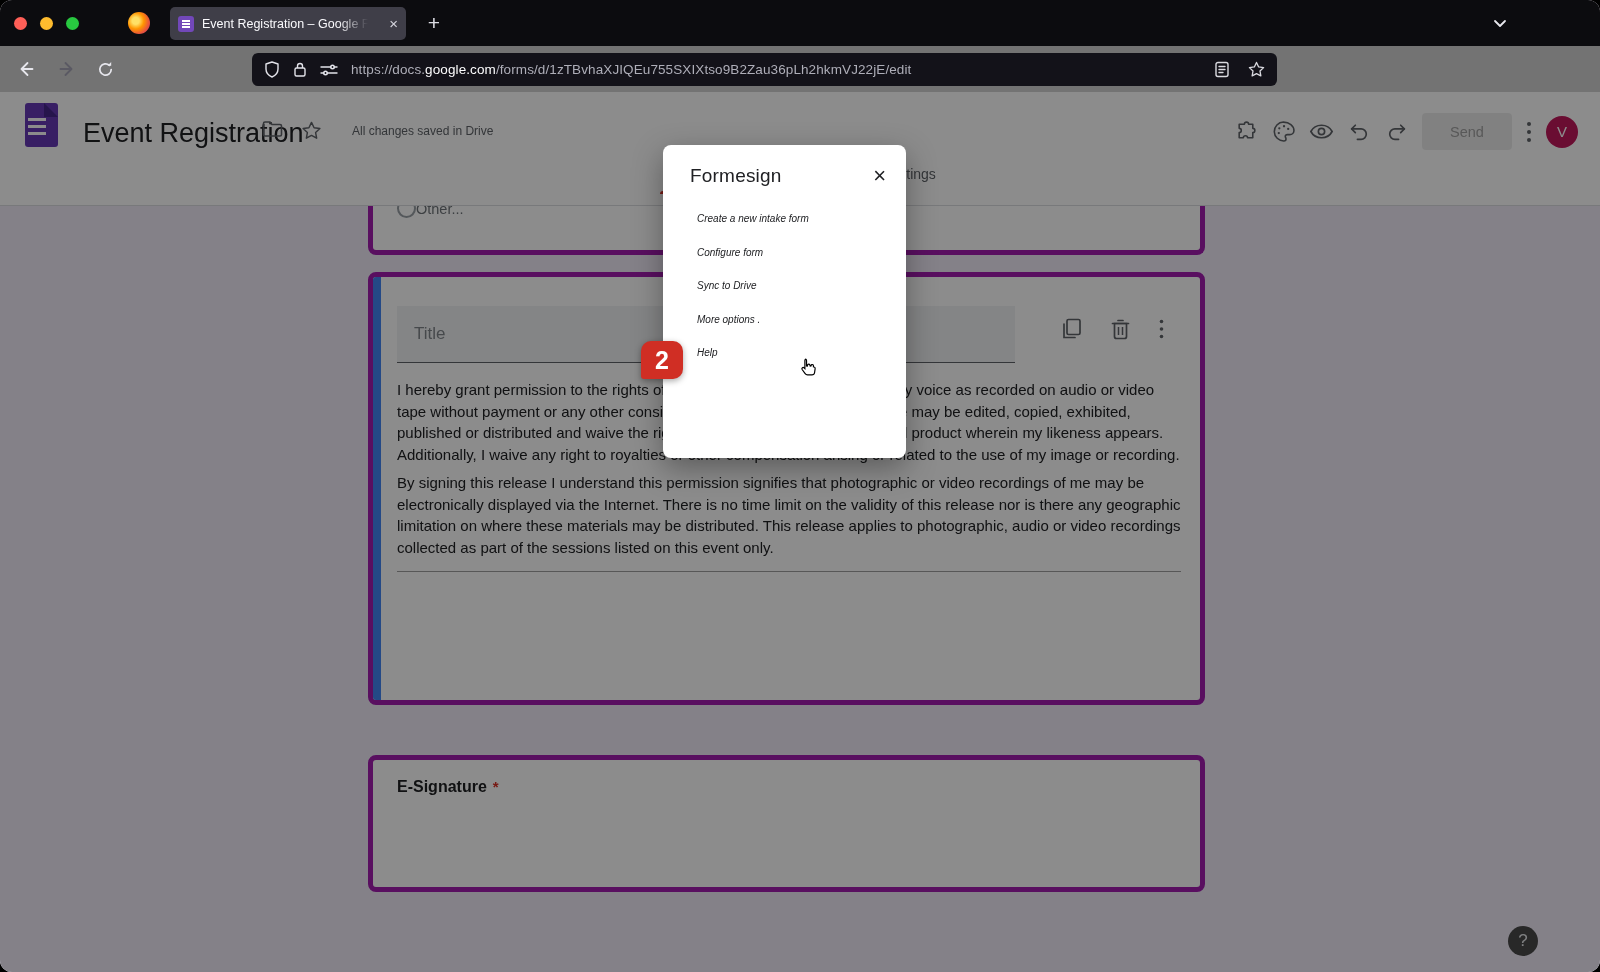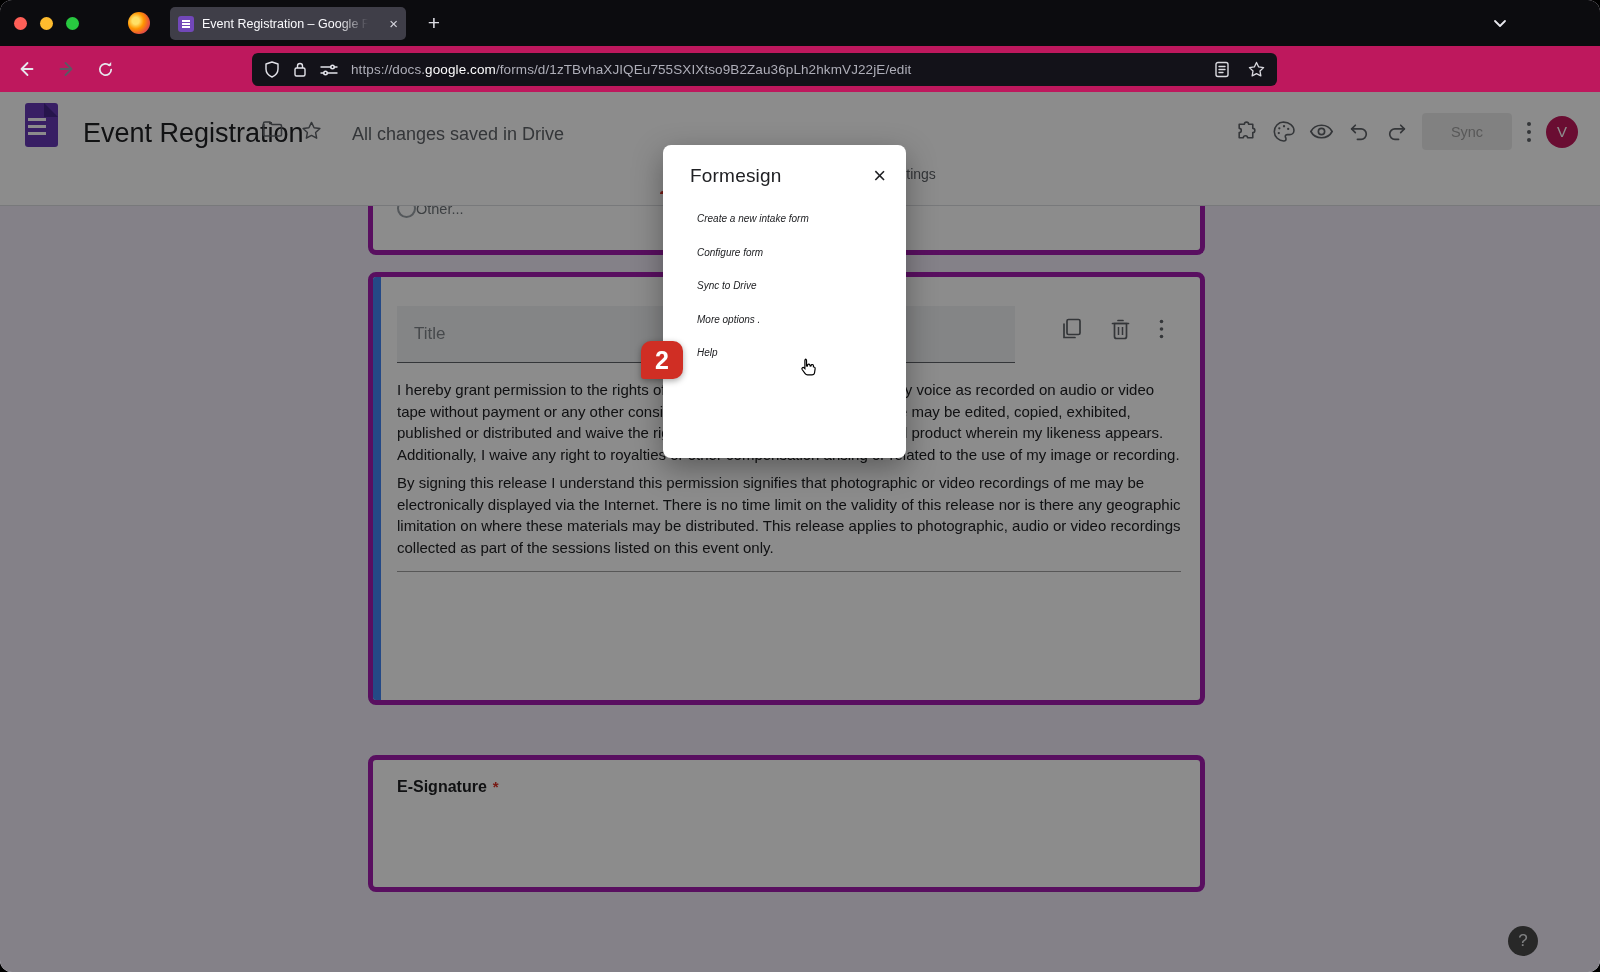--- a/index.html
+++ b/index.html
@@ -17,21 +17,21 @@
     display:flex; align-items:center; padding:0 8px; color:#fbfbfe; }
   .tab-fav { width:16px; height:16px; border-radius:3px; background:#7248b9; position:relative; flex:none; }
   .tab-fav::before { content:""; position:absolute; left:4px; top:4px; width:8px; height:2px; background:#fff;
     box-shadow:0 3px 0 #fff, 0 6px 0 #fff; }
   .tab-title { font-size:12.5px; margin-left:8px; white-space:nowrap; overflow:hidden; width:166px;
     -webkit-mask-image:linear-gradient(90deg,#000 82%,transparent); mask-image:linear-gradient(90deg,#000 82%,transparent); }
   .tab-close { margin-left:auto; font-size:15px; color:#d5d5dd; cursor:default; }
   .newtab { position:absolute; left:420px; top:9px; font-size:21px; color:#dcdce2; width:28px; height:28px; text-align:center; line-height:27px; border-radius:5px; }
   .tabs-chevron { position:absolute; left:1486px; top:9px; width:28px; height:28px; color:#e8e8ee; }
 
-  .urlrow { position:absolute; left:0; top:46px; width:100%; height:46px; background:#be185d; display:flex; align-items:center; }
+  .urlrow { position:absolute; left:0; top:46px; width:100%; height:46px; background:#737373; display:flex; align-items:center; }
   .navbtn { width:30px; height:30px; display:flex; align-items:center; justify-content:center; color:#e6e6ec; }
   .navbtn.disabled { color:#59586279; color:#5a5963; }
   .back{ position:absolute; left:12px; } .fwd{ position:absolute; left:51px; } .reload{ position:absolute; left:90px; }
   .urlfield { position:absolute; left:252px; top:7px; width:1025px; height:33px; background:#131219; border-radius:6px;
     display:flex; align-items:center; padding:0 12px; }
   .urlicon { color:#e3e3ea; display:flex; align-items:center; margin-right:13px; }
   .urltext { font-size:13.5px; color:#aeaeb8; white-space:nowrap; overflow:hidden; flex:1; letter-spacing:.1px; }
   .urltext .domain { color:#fdfdfe; }
   .urlright { display:flex; gap:18px; margin-left:10px; color:#dadae0; }
   .chromeicons { position:absolute; right:14px; top:53px; display:flex; gap:20px; color:#dcdce4; align-items:center; }
@@ -39,21 +39,21 @@
   .hamburger .dot { position:absolute; right:-3px; top:-4px; width:7px; height:7px; border-radius:50%; background:#3fe1b0; }
 
   
   .page { position:absolute; left:0; top:92px; width:1600px; height:880px; background:#f0ebf8; }
   .formheader { position:absolute; left:0; top:0; width:100%; height:114px; background:#fff; border-bottom:1px solid #dadce0; }
   .flogo { position:absolute; left:25px; top:11px; width:33px; height:44px; background:#673ab7; border-radius:3px; }
   .flogo::before { content:""; position:absolute; right:0; top:0; border:7px solid #45278b; border-right-color:transparent; border-top-color:transparent; }
   .flogo::after { content:""; position:absolute; left:7px; top:15px; width:14px; height:3px; background:#fff; box-shadow:0 7px 0 #fff, 0 14px 0 #fff, -4px 0 0 #fff, -4px 7px 0 #fff, -4px 14px 0 #fff; }
   .ftitle { position:absolute; left:83px; top:26px; font-size:27px; color:#202124; }
   .hicon { color:#5f6368; position:absolute; top:28px; }
-  .savestatus { position:absolute; left:352px; top:32px; font-size:18px; color:#5f6368; }
+  .savestatus { position:absolute; left:352px; top:32px; font-size:12px; color:#5f6368; }
   .headright { position:absolute; right:22px; top:21px; display:flex; align-items:center; gap:14px; color:#5f6368; }
   .sendbtn { width:90px; height:37px; background:#ececec; color:#a1a1a1; border:none; border-radius:4px; font-size:14.5px; font-family:inherit; }
   .avatar { width:32px; height:32px; border-radius:50%; background:#c2185b; color:#fff; font-size:15px; display:flex; align-items:center; justify-content:center; }
   .tabsrow { position:absolute; left:0; top:74px; width:100%; display:flex; justify-content:center; gap:44px; font-size:14px; color:#5f6368; }
   .tabitem { padding-bottom:12px; position:relative; }
   .tabitem.active { color:#d93025; }
   .tabitem.active::after { content:""; position:absolute; left:-4px; right:-4px; bottom:0; height:3px; background:#d93025; border-radius:3px 3px 0 0; }
 
   .card { position:absolute; left:368px; width:837px; background:#fff; border:5px solid #a21caf; border-radius:8px; }
   .card1 { top:114px; height:49px; border-radius:0 0 8px 8px; border-top:none; overflow:hidden; }
@@ -233,21 +233,21 @@
               <path d="M7 5L3.5 8.5 7 12" stroke="currentColor" stroke-width="1.6" fill="none" stroke-linecap="round" stroke-linejoin="round"></path>
               <path d="M3.5 8.5h9a5 5 0 0 1 0 10H9" stroke="currentColor" stroke-width="1.6" fill="none" stroke-linecap="round"></path>
             </svg>
         </span>
         <span>
           <svg width="23" height="23" viewBox="0 0 22 22">
               <path d="M15 5l3.5 3.5L15 12" stroke="currentColor" stroke-width="1.6" fill="none" stroke-linecap="round" stroke-linejoin="round"></path>
               <path d="M18.5 8.5h-9a5 5 0 0 0 0 10H13" stroke="currentColor" stroke-width="1.6" fill="none" stroke-linecap="round"></path>
             </svg>
         </span>
-        <button class="sendbtn">Sync</button>
+        <button class="sendbtn">Send</button>
         <span>
           <svg width="6" height="24" viewBox="0 0 6 24">
               <circle cx="3" cy="4" r="2" fill="currentColor"></circle>
               <circle cx="3" cy="12" r="2" fill="currentColor"></circle>
               <circle cx="3" cy="20" r="2" fill="currentColor"></circle>
             </svg>
         </span>
         <span class="avatar">V</span>
       </div>
 

